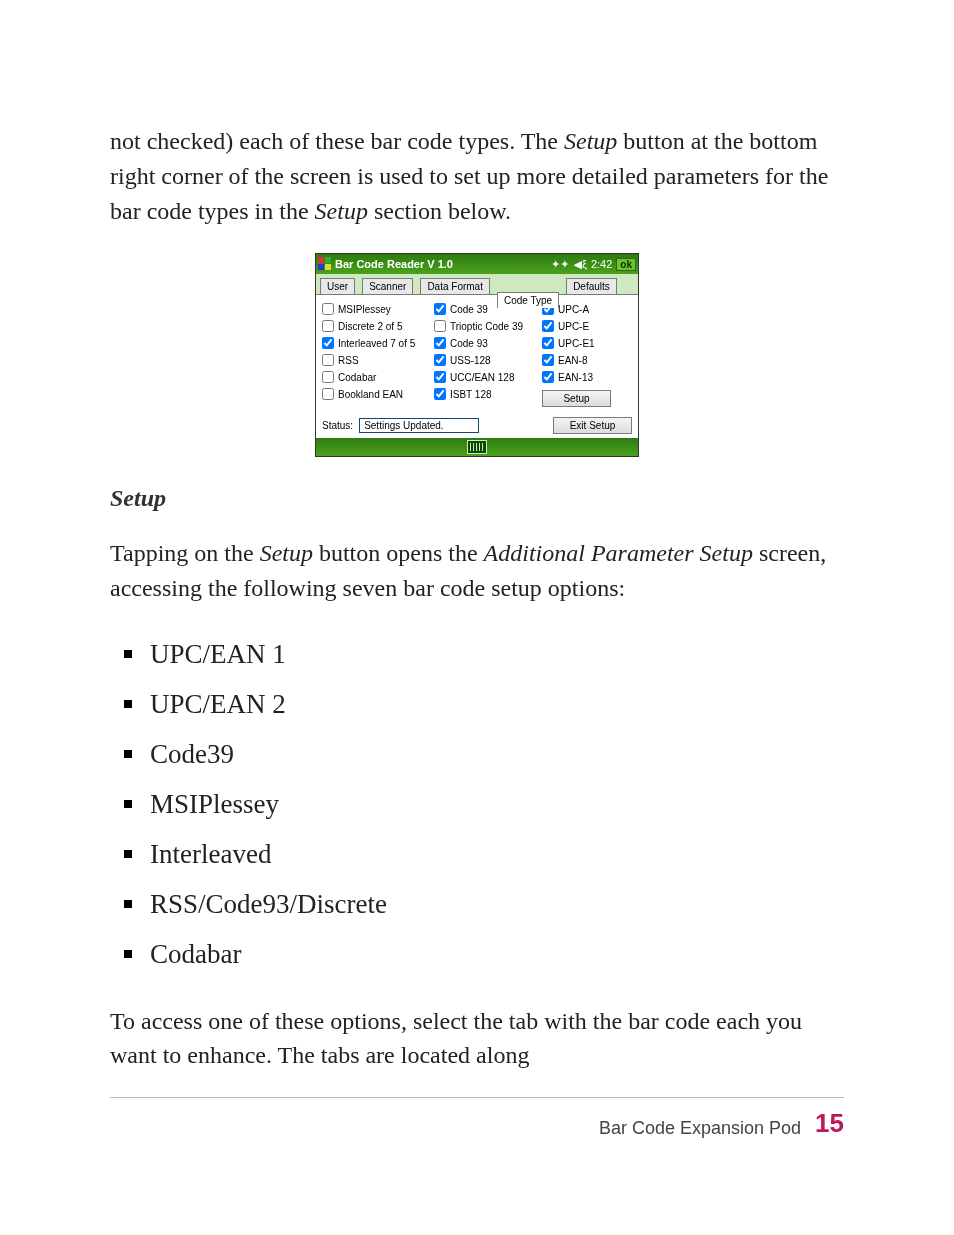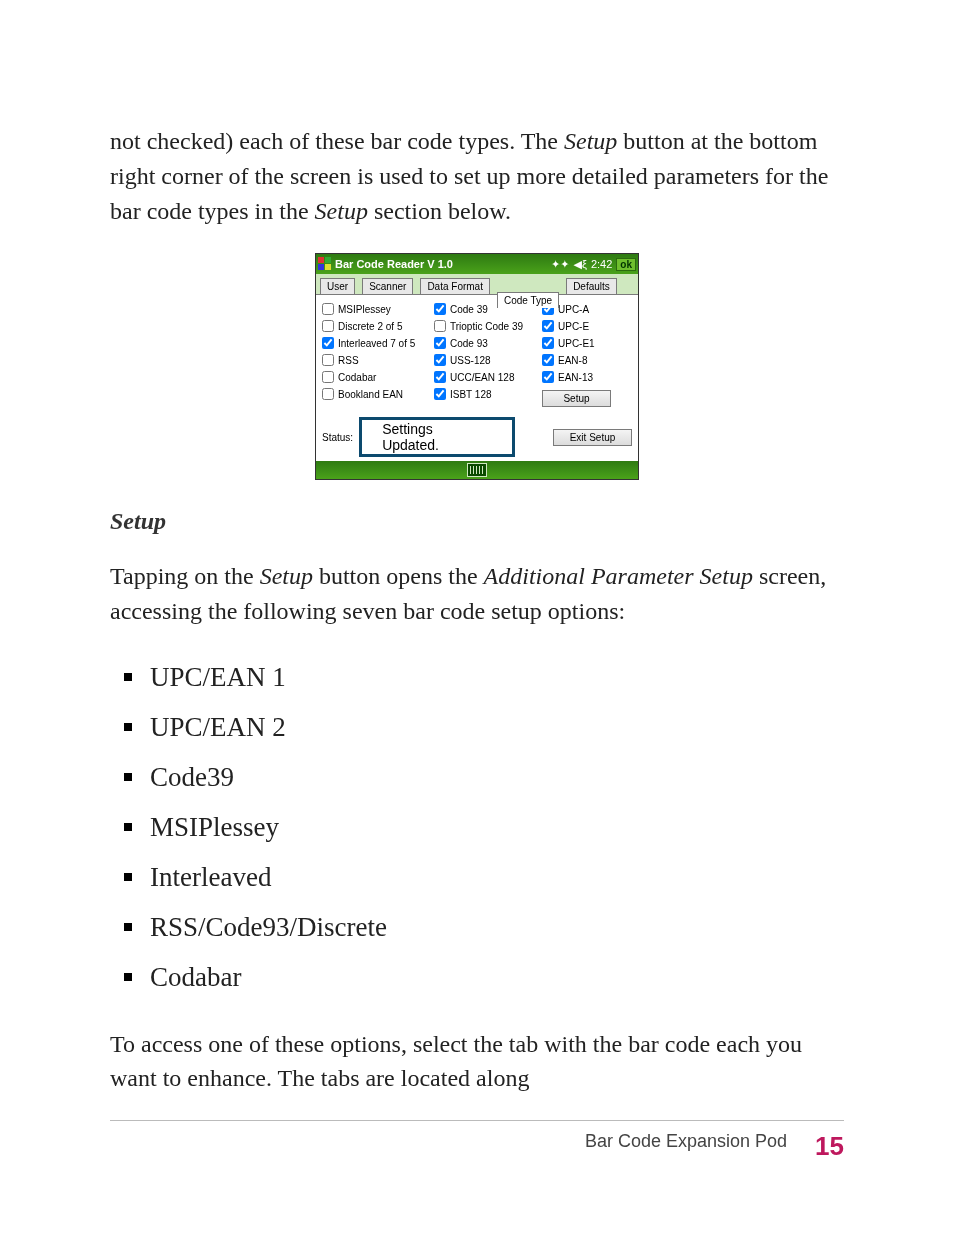--- a/index.html
+++ b/index.html
@@ -22,31 +22,31 @@
 .panel{background:#fff;border-top:1px solid #7a7a7a;padding:8px 6px 6px;display:flex;gap:4px}
 .col{display:flex;flex-direction:column;gap:5px}
 .col1{width:108px}.col2{width:104px}.col3{flex:1}
 .cb{display:flex;align-items:center;gap:4px}
 .cb input{width:12px;height:12px;margin:0}
 .cb span{font-size:10px;white-space:nowrap}
 .btn{border:1px solid #7a7a7a;background:linear-gradient(#f4f4f4,#dcdcdc);padding:2px 6px;font-size:10px;text-align:center;cursor:pointer}
 .setup-btn{margin-top:2px;width:55px}
 .statusrow{display:flex;align-items:center;gap:6px;padding:4px 6px;background:#fff}
 .statusrow .lbl{font-size:10px}
-.statusfield{border:3px solid #0c4a6e;padding:1px 20px;font-size:14px;flex:1;max-width:110px}
+.statusfield{border:1px solid #0c4a6e;padding:1px 4px;font-size:10px;flex:1;max-width:110px}
 .exitbtn{margin-left:auto;width:65px}
 .bottombar{background:linear-gradient(to bottom,#2e7a12,#4aa21a);height:18px;display:flex;align-items:center;justify-content:center}
 .kbdicon{width:18px;height:12px;border:1px solid #cfe8bf;background:#0a4a00;display:inline-block;position:relative}
 .kbdicon::after{content:"";position:absolute;inset:2px;background:repeating-linear-gradient(to right,#cfe8bf 0 1px,transparent 1px 3px)}
 .section-head{font-weight:bold;font-style:italic;font-size:24px;color:#333;margin-top:6px}
 ul.sq{list-style:none;padding:0;margin:10px 0 18px}
 ul.sq li{position:relative;padding-left:40px;font-size:27px;line-height:1.85}
 ul.sq li::before{content:"";position:absolute;left:14px;top:0.75em;width:8px;height:8px;background:#000}
 .rule{border:none;border-top:1px solid #bbb;margin:14px 0 10px}
-.footer{display:flex;justify-content:flex-end;align-items:flex-start;gap:28px;font-family:Arial,Helvetica,sans-serif}
+.footer{display:flex;justify-content:flex-end;align-items:flex-end;gap:14px;font-family:Arial,Helvetica,sans-serif}
 .footer .title{font-size:18px;color:#444}
 .footer .num{font-size:26px;font-weight:bold;color:#be185d}
 </style>
 </head>
 <body>
 
 <div class="page">
 
   <p class="body-text">
     <span>not checked) each of these bar code types. The </span><em>Setup</em><span> button at the bottom right corner of the screen is used to set up more detailed parameters for the bar code types in the </span><em>Setup</em><span> section below.</span>

